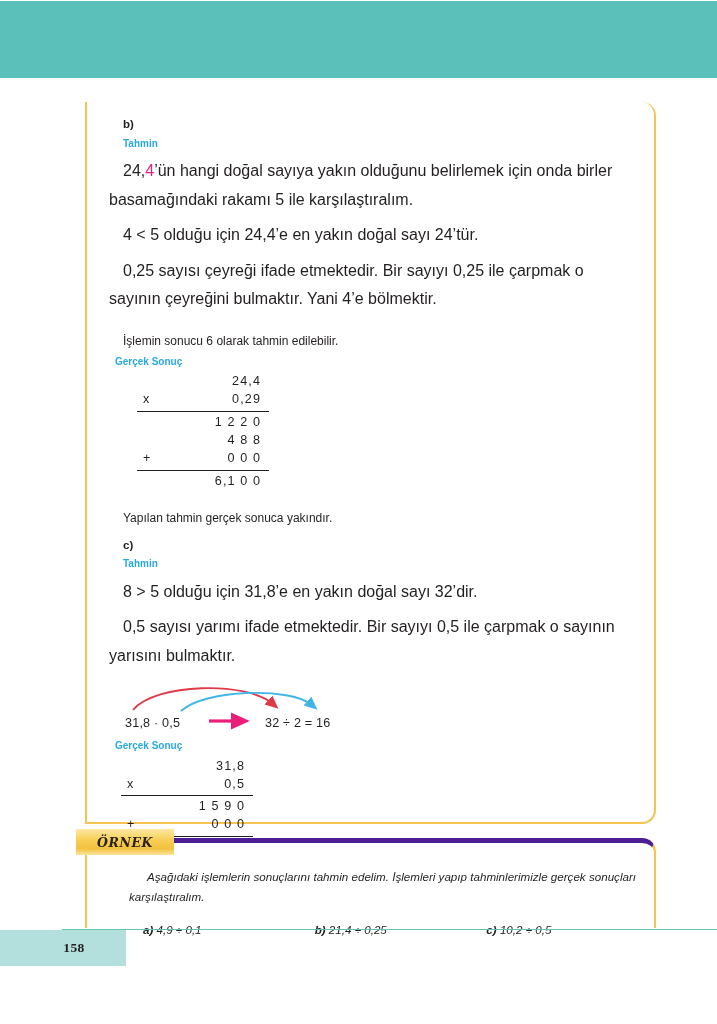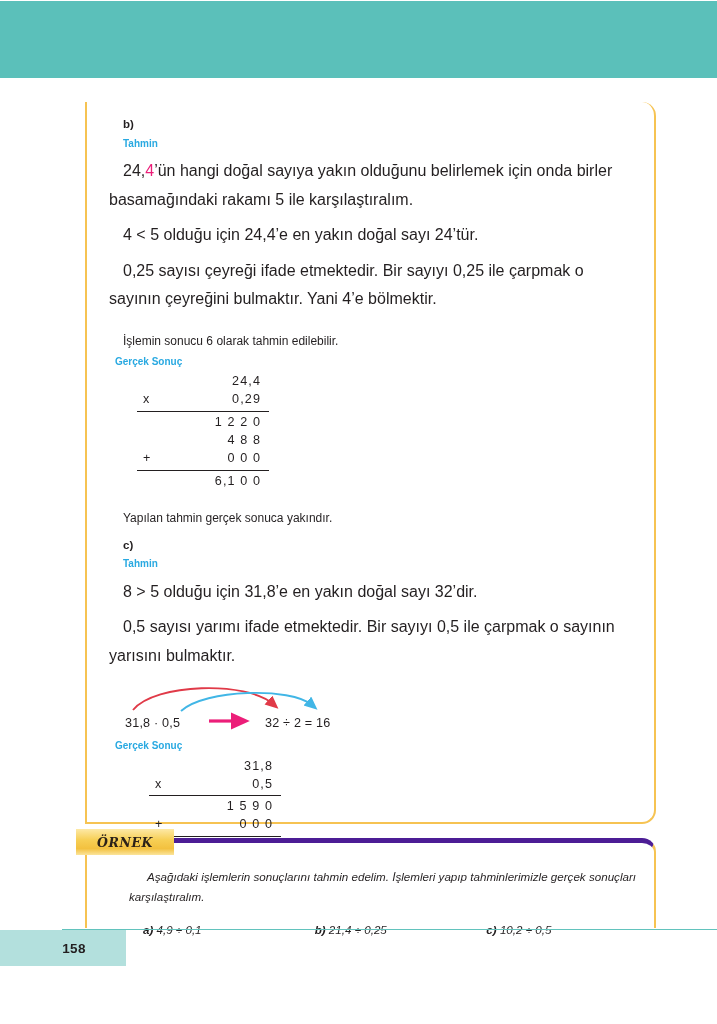--- a/index.html
+++ b/index.html
@@ -215,20 +215,21 @@
     display: flex;
     align-items: center;
     justify-content: center;
   }
   .page-num {
     font-size: 13.5px;
     font-weight: bold;
     color: #231f20;
     letter-spacing: 0.4px;
     margin-left: 22px;
+    font-family: Liberation Serif, serif;
   }
 </style>
 </head>
 <body>
 
 <div class="header-band"></div>
 
 <div class="page-body">
 
   <section class="solution-card">
@@ -300,21 +301,21 @@
             <path d="M10,26 C32,-1 124,-3 150,20" fill="none" stroke="#e03a48" stroke-width="1.9" marker-end="url(#redheadC)"></path>
             <path d="M58,27 C82,5 168,3 189,21" fill="none" stroke="#41b6e6" stroke-width="1.9" marker-end="url(#blueheadC)"></path>
             <line x1="86" y1="37" x2="114" y2="37" stroke="#ec1e79" stroke-width="3.2" marker-end="url(#magheadC)"></line>
           </svg>
           <span class="expr left">31,8 · 0,5</span>
           <span class="expr right" style="left:142px;">32 ÷ 2 = 16</span>
         </div>
 
         <div class="subhead gercek" style="margin-top:10px;">Gerçek Sonuç</div>
 
-        <div class="vmult" style="margin-left:40px;">
+        <div class="vmult" style="margin-left:12px;">
           <div class="row">
             <span class="num">31,8</span>
           </div>
           <div class="row ruled pad-left-rule">
             <span class="op">x</span>
             <span class="num">0,5</span>
           </div>
           <div class="row">
             <span class="num">1 5 9 0</span>
           </div>

